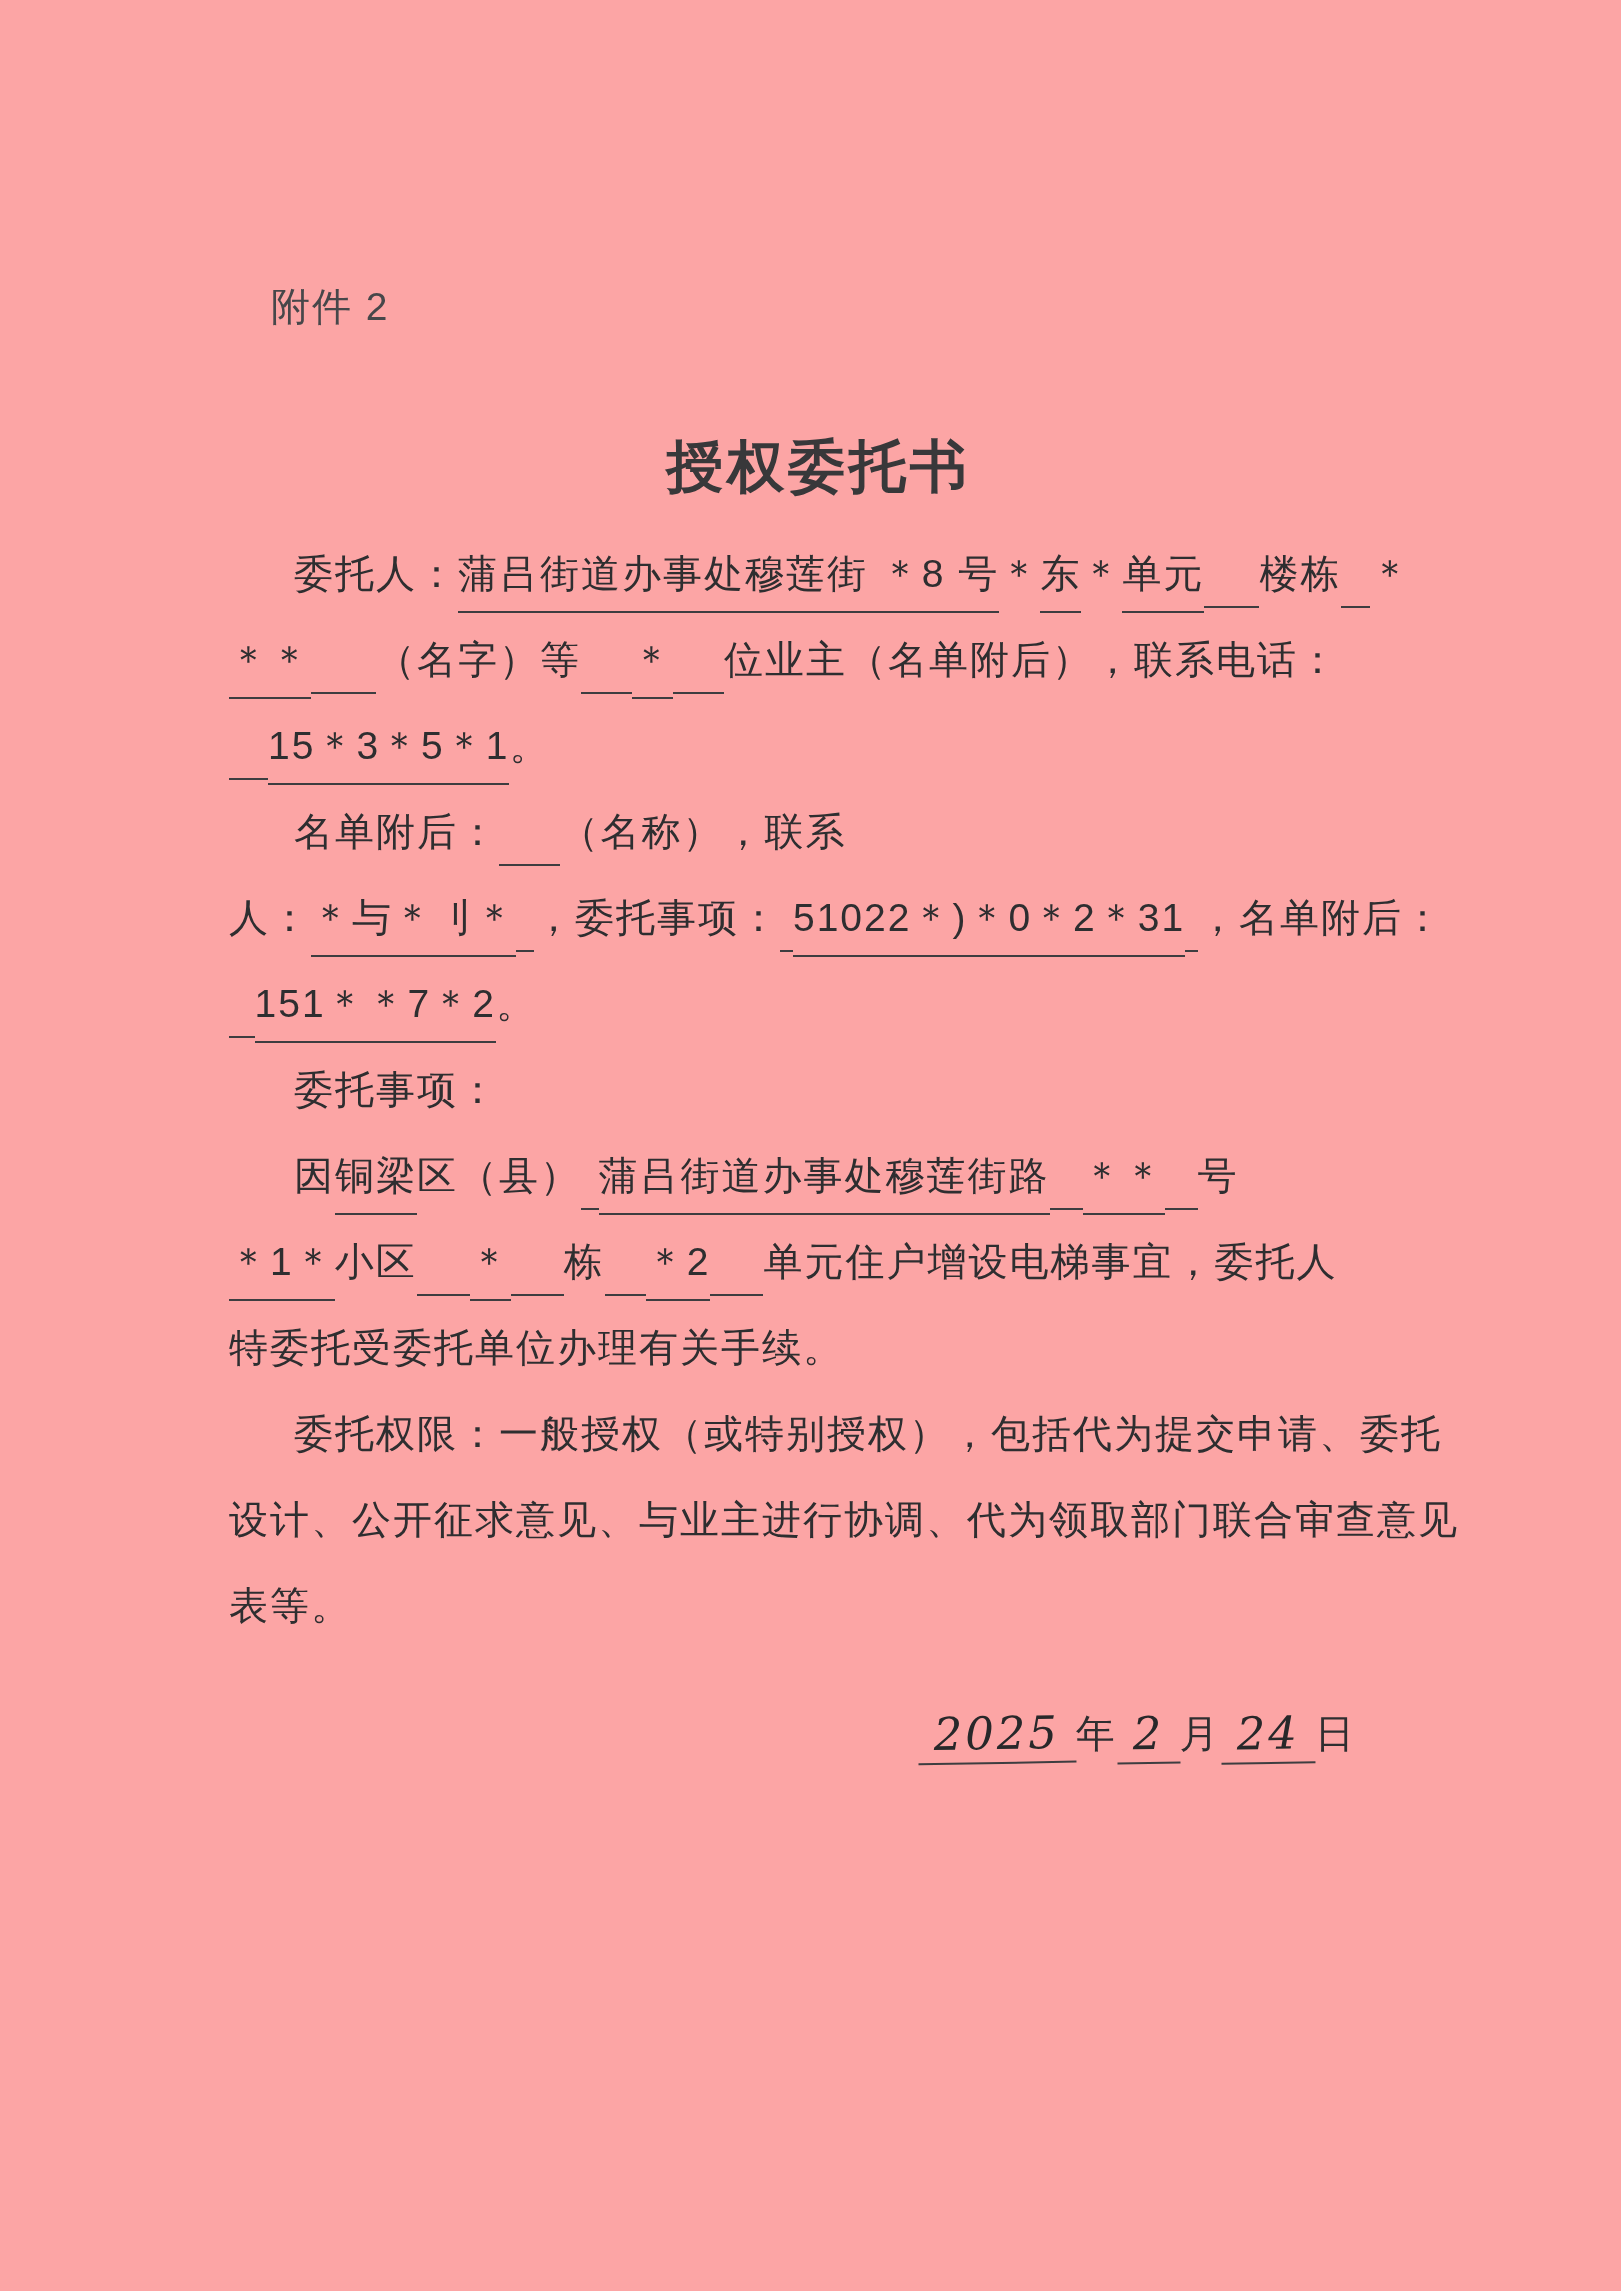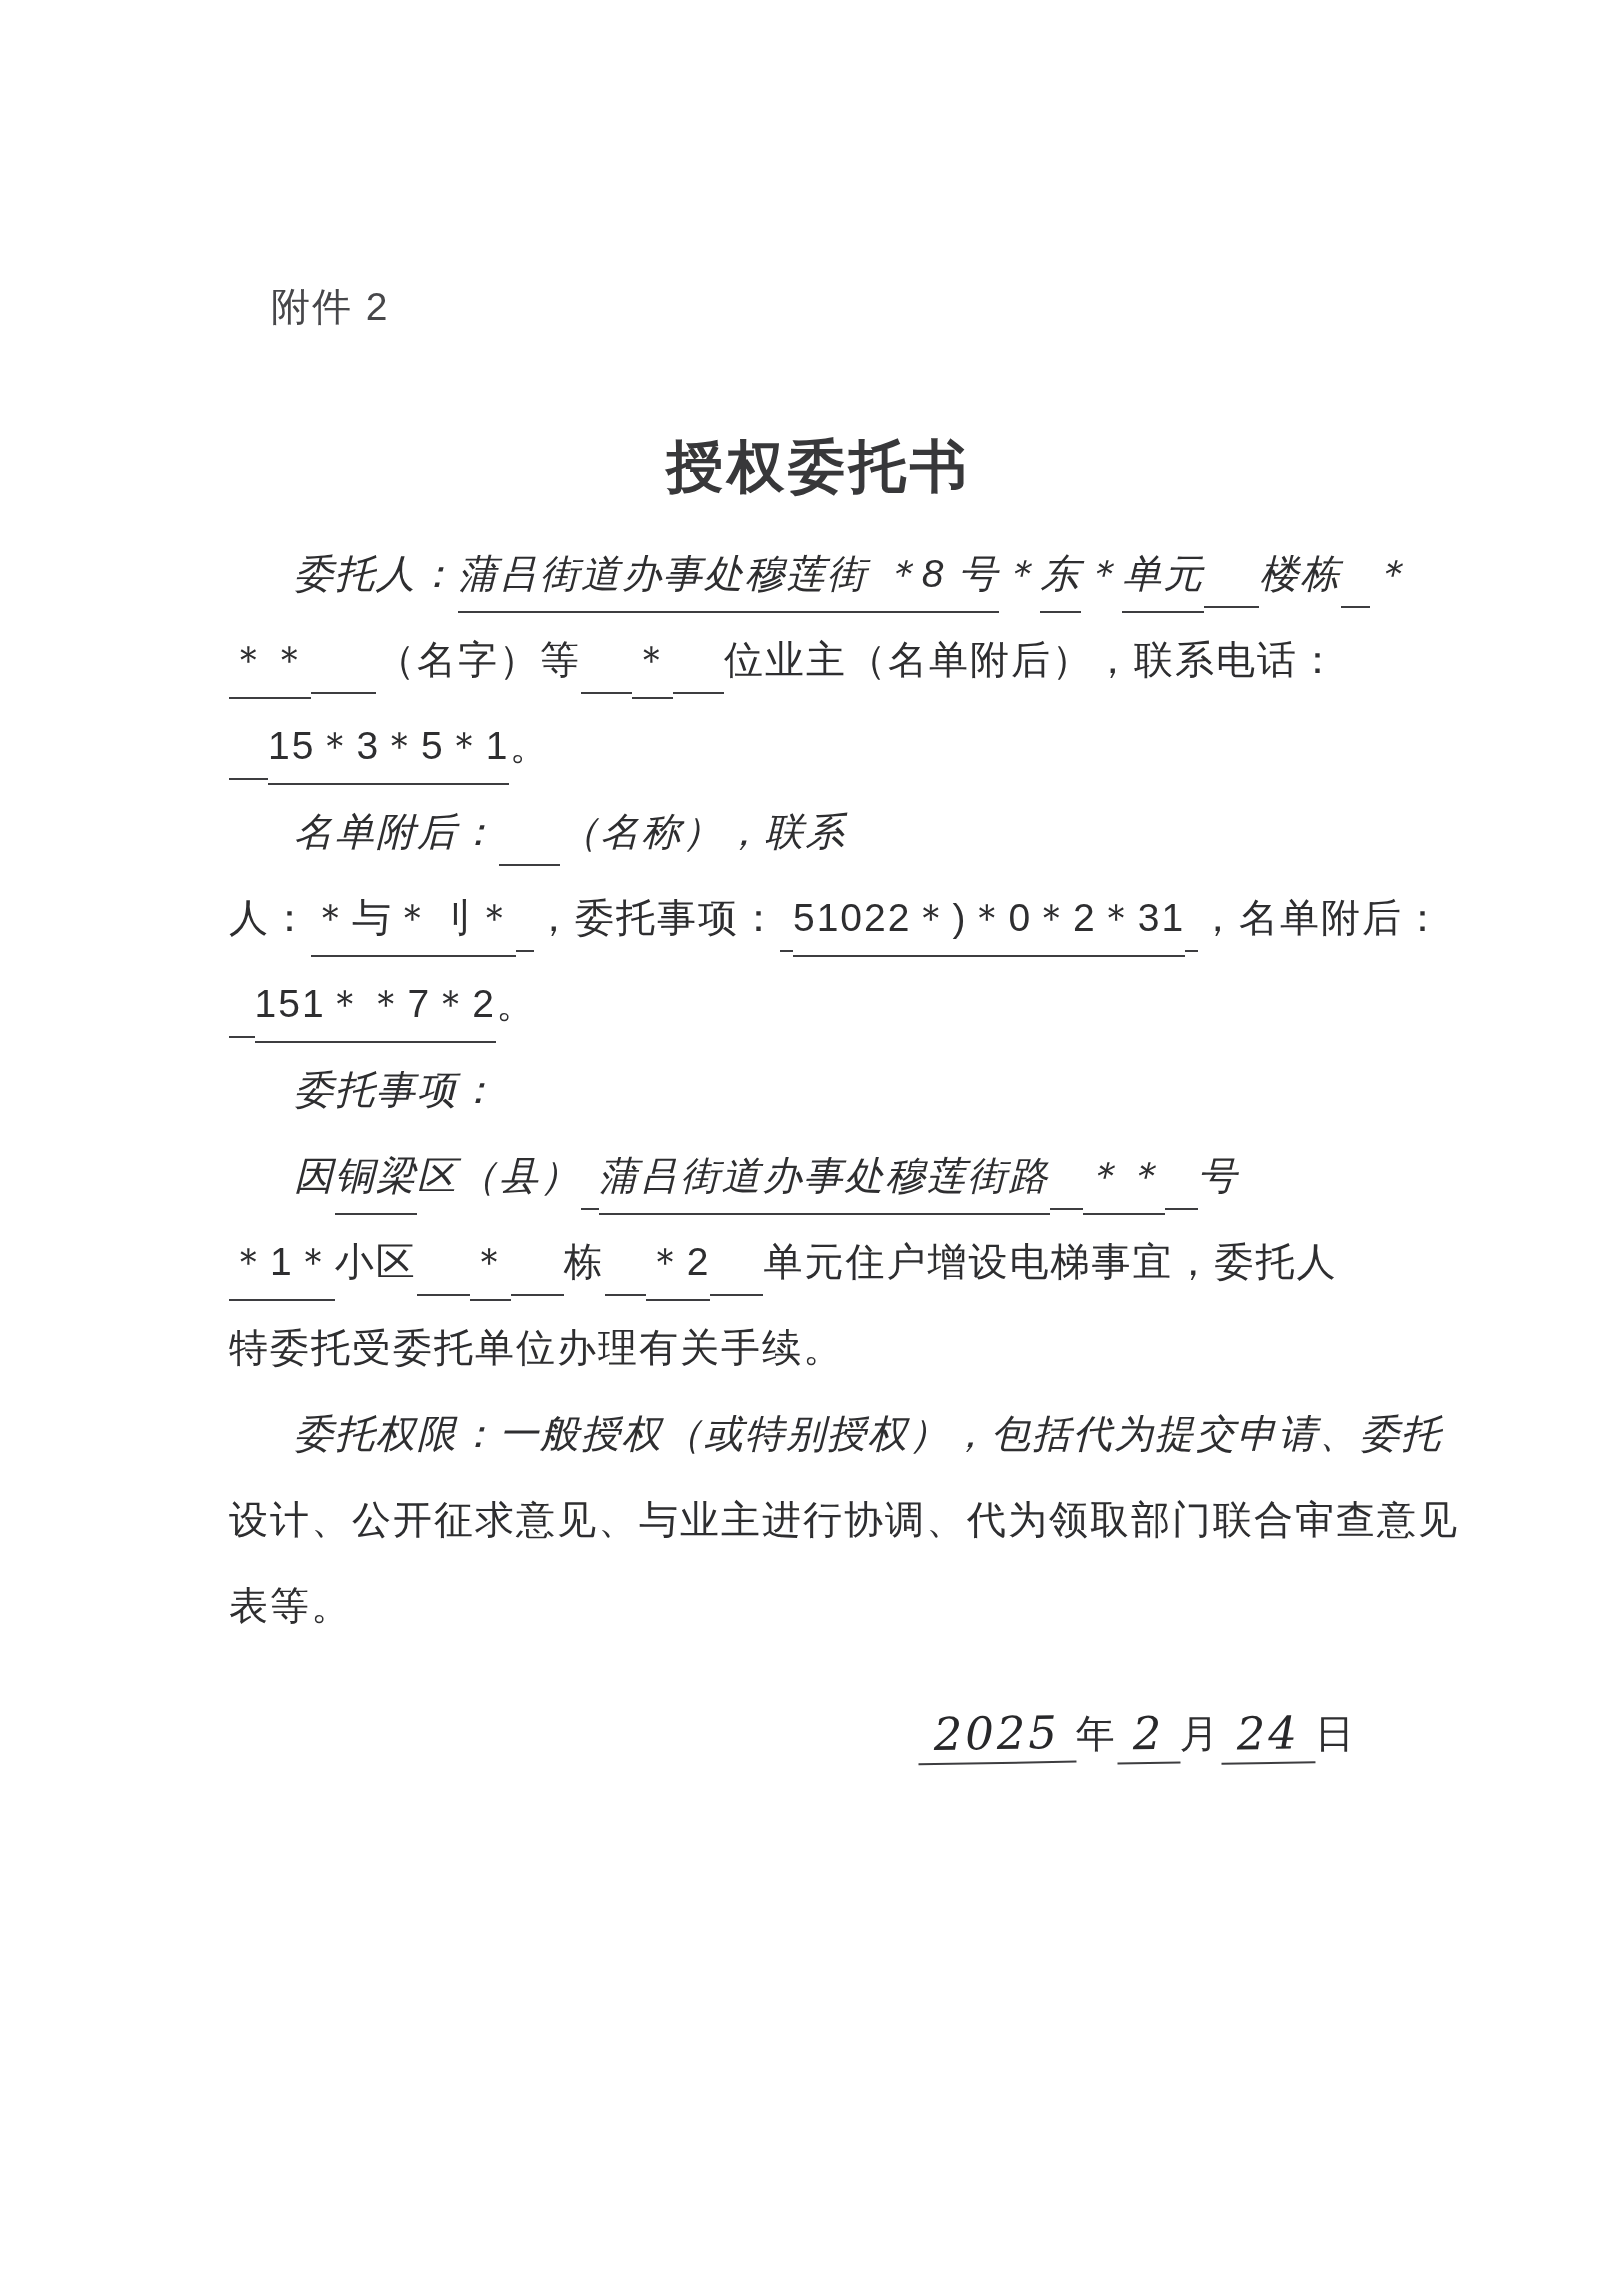--- a/index.html
+++ b/index.html
@@ -1,20 +1,20 @@
 <!DOCTYPE html>
 <html><head>
 <meta charset="utf-8">
 <style>
   html,body{margin:0;padding:0;background:#e8e8e8;}
   .page{
     position:relative;
     width:1621px;height:2292px;
     margin:0 auto;
-    background:#ffffff;
+    background:#fca5a5;
     overflow:hidden;
     font-family:"Liberation Sans",sans-serif;
     color:#2e2e30;
   }
   .attachment{
     position:absolute;left:271px;top:280px;
     font-size:39px;color:#47474a;letter-spacing:2px;
   }
   .title{
     position:absolute;top:429px;left:0;width:100%;
@@ -23,21 +23,21 @@
   }
   .doc-body{
     position:absolute;left:229px;top:547px;width:1215px;
     font-size:39px;letter-spacing:2px;
   }
   .doc-line{
     height:86px;
     display:flex;align-items:baseline;
     white-space:pre;
   }
-  .doc-line.indent{padding-left:65px;font-style:italic;}
+  .doc-line.indent{padding-left:65px;}
   .seg{display:inline-block;white-space:pre;padding-bottom:2px;}
   .seg-u{border-bottom:2.9px solid #3d3d40;padding-bottom:10px;}
   .blank{min-height:1px;}
   .date-line{
     position:absolute;top:1707px;left:0;right:12px;
     display:flex;align-items:flex-start;justify-content:flex-end;
     padding-right:253px;
     font-size:39px;letter-spacing:2px;
   }
   .hand{

